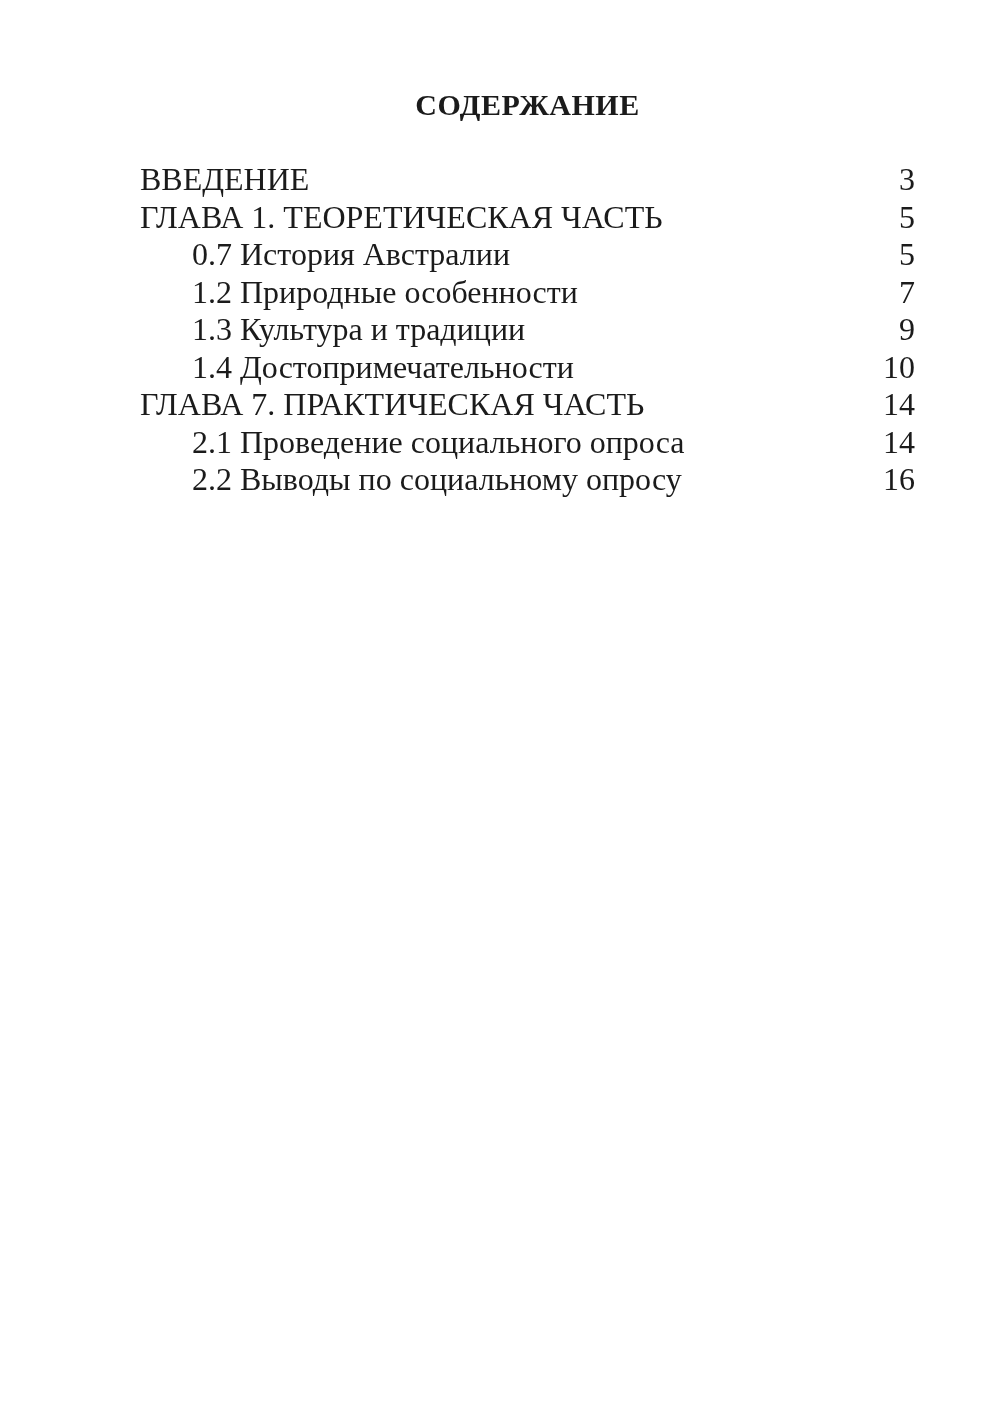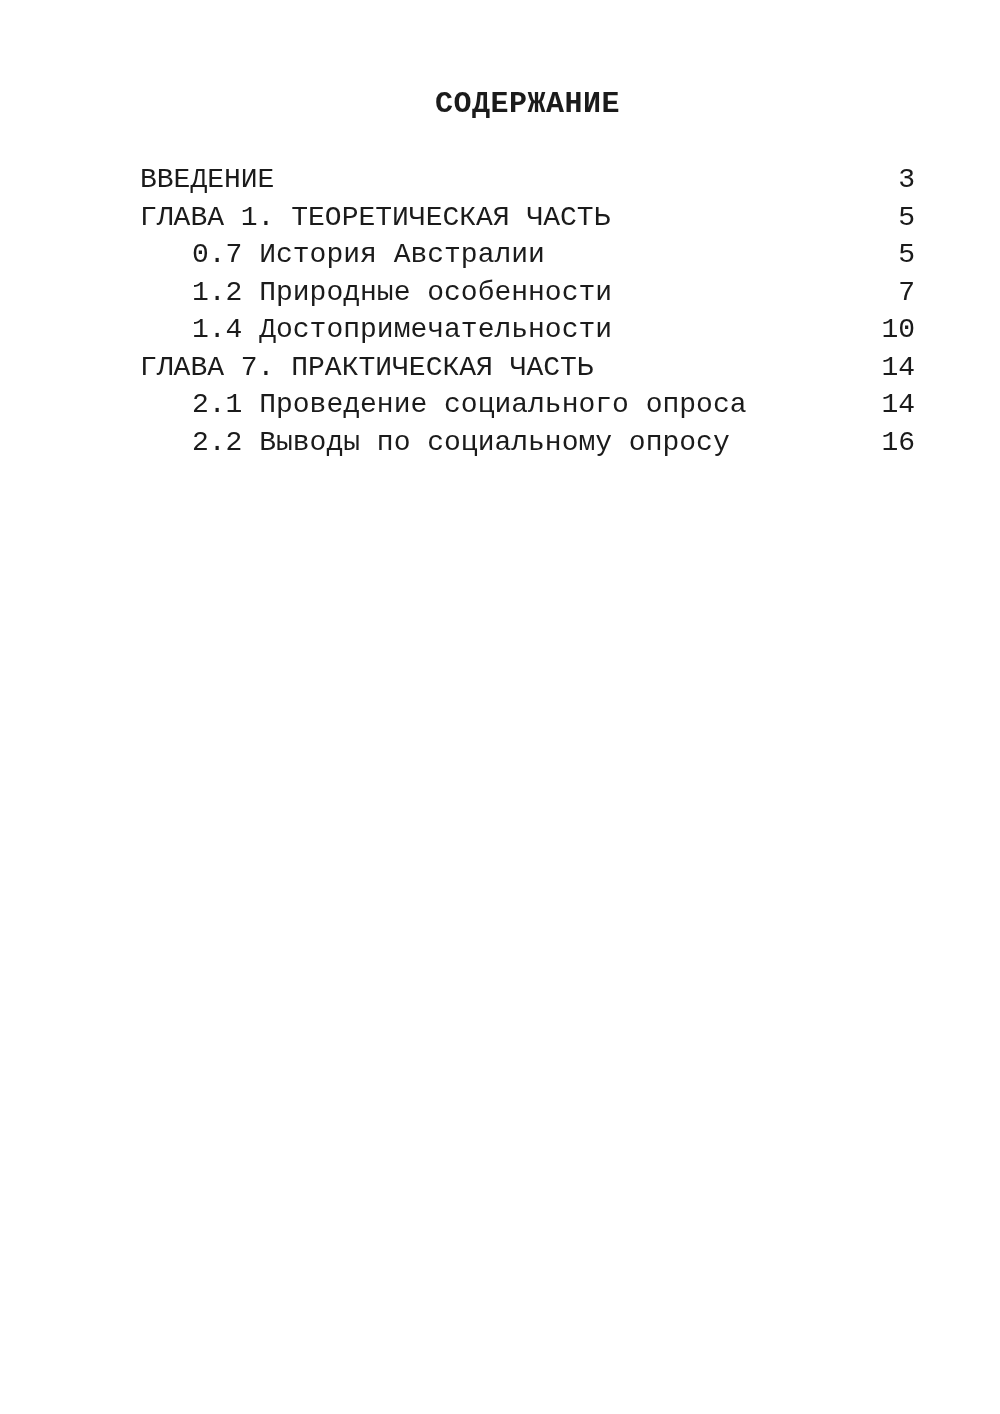--- a/index.html
+++ b/index.html
@@ -6,21 +6,21 @@
     margin: 0;
     padding: 0;
     background: #ffffff;
   }
   .page {
     position: relative;
     width: 1000px;
     height: 1182px;
     background: #ffffff;
     overflow: hidden;
-    font-family: Liberation Mono, monospace;
+    font-family: Liberation Serif, serif;
     color: #1b1b1b;
   }
   .content {
     position: absolute;
     left: 140px;
     right: 85px;
     top: 0;
   }
   .doc-title {
     position: absolute;
@@ -37,21 +37,21 @@
   .toc-list {
     position: absolute;
     top: 161px;
     left: 0;
     right: 0;
   }
   .toc-row {
     display: flex;
     justify-content: space-between;
     align-items: flex-start;
-    font-size: 28px;
+    font-size: 32px;
     line-height: 37.5px;
     white-space: nowrap;
   }
   .toc-row.level-1 .toc-label {
     padding-left: 52px;
   }
   .toc-label {
     flex: 1 1 auto;
     overflow: hidden;
   }
@@ -94,20 +94,24 @@
       <div class="toc-row level-1">
         <span class="toc-label">0.7 История Австралии</span>
         <span class="toc-page">5</span>
       </div>
 
       <div class="toc-row level-1">
         <span class="toc-label">1.2 Природные особенности</span>
         <span class="toc-page">7</span>
       </div>
 
+      <div class="toc-row level-1">
+        <span class="toc-label">1.3 Культура и традиции</span>
+        <span class="toc-page">9</span>
+      </div>
 
       <div class="toc-row level-1">
         <span class="toc-label">1.4 Достопримечательности</span>
         <span class="toc-page">10</span>
       </div>
 
       <div class="toc-row level-0">
         <span class="toc-label">ГЛАВА 7. ПРАКТИЧЕСКАЯ ЧАСТЬ</span>
         <span class="toc-page">14</span>
       </div>

